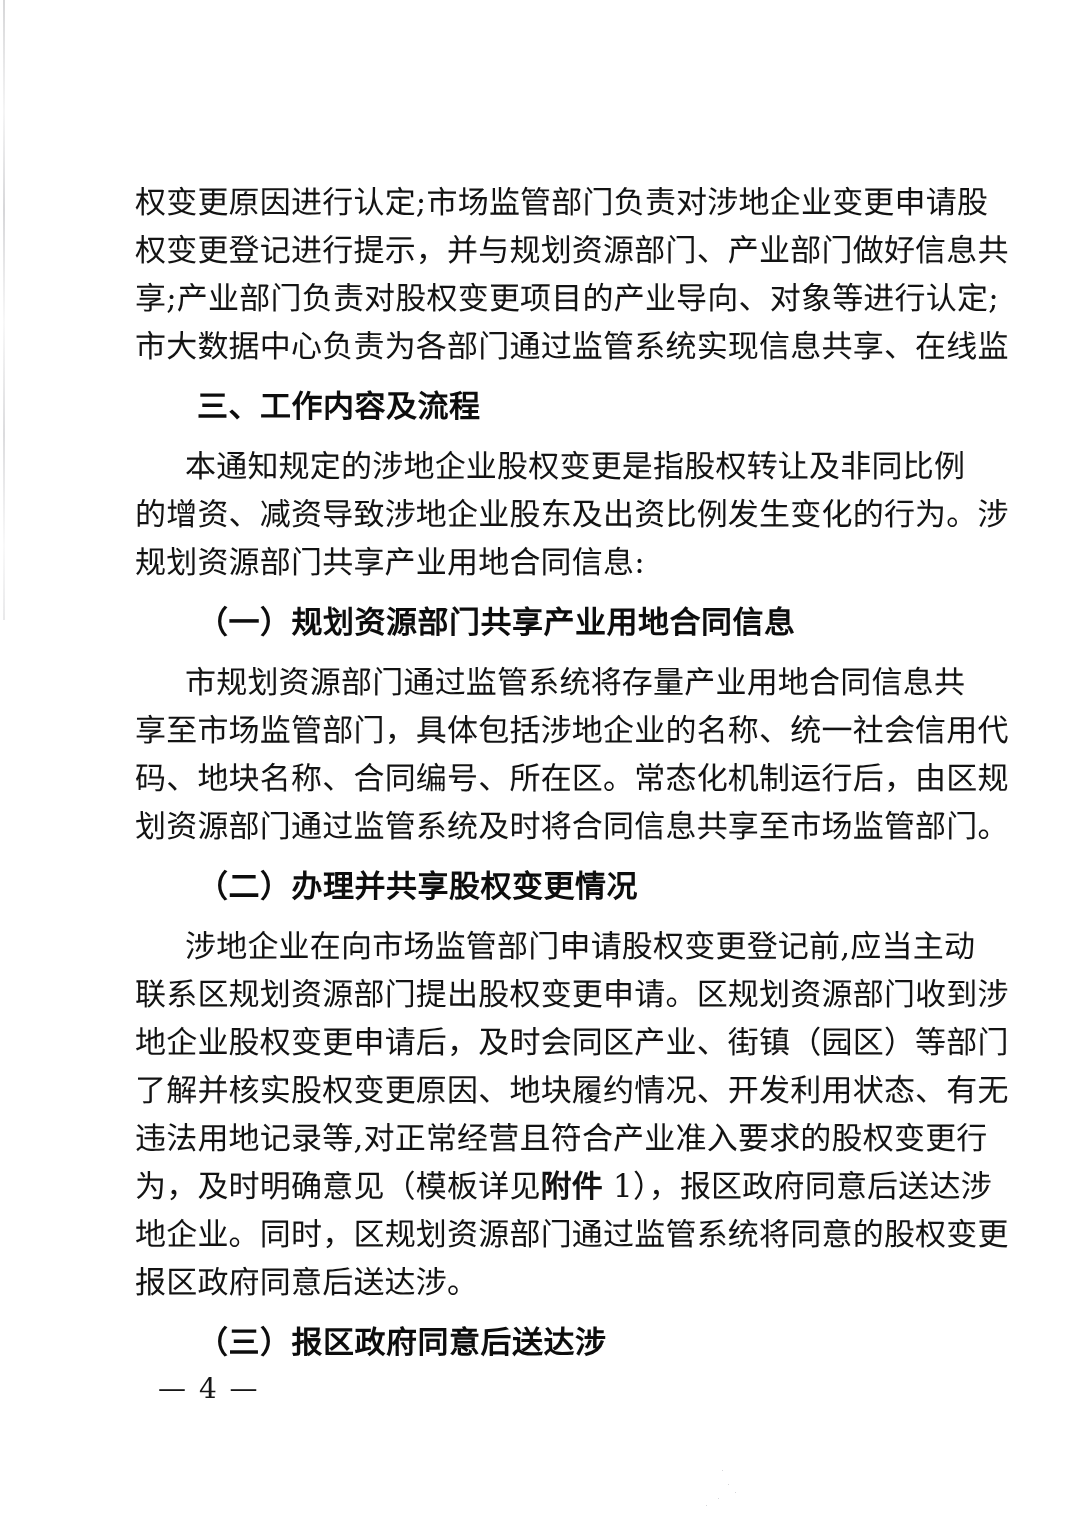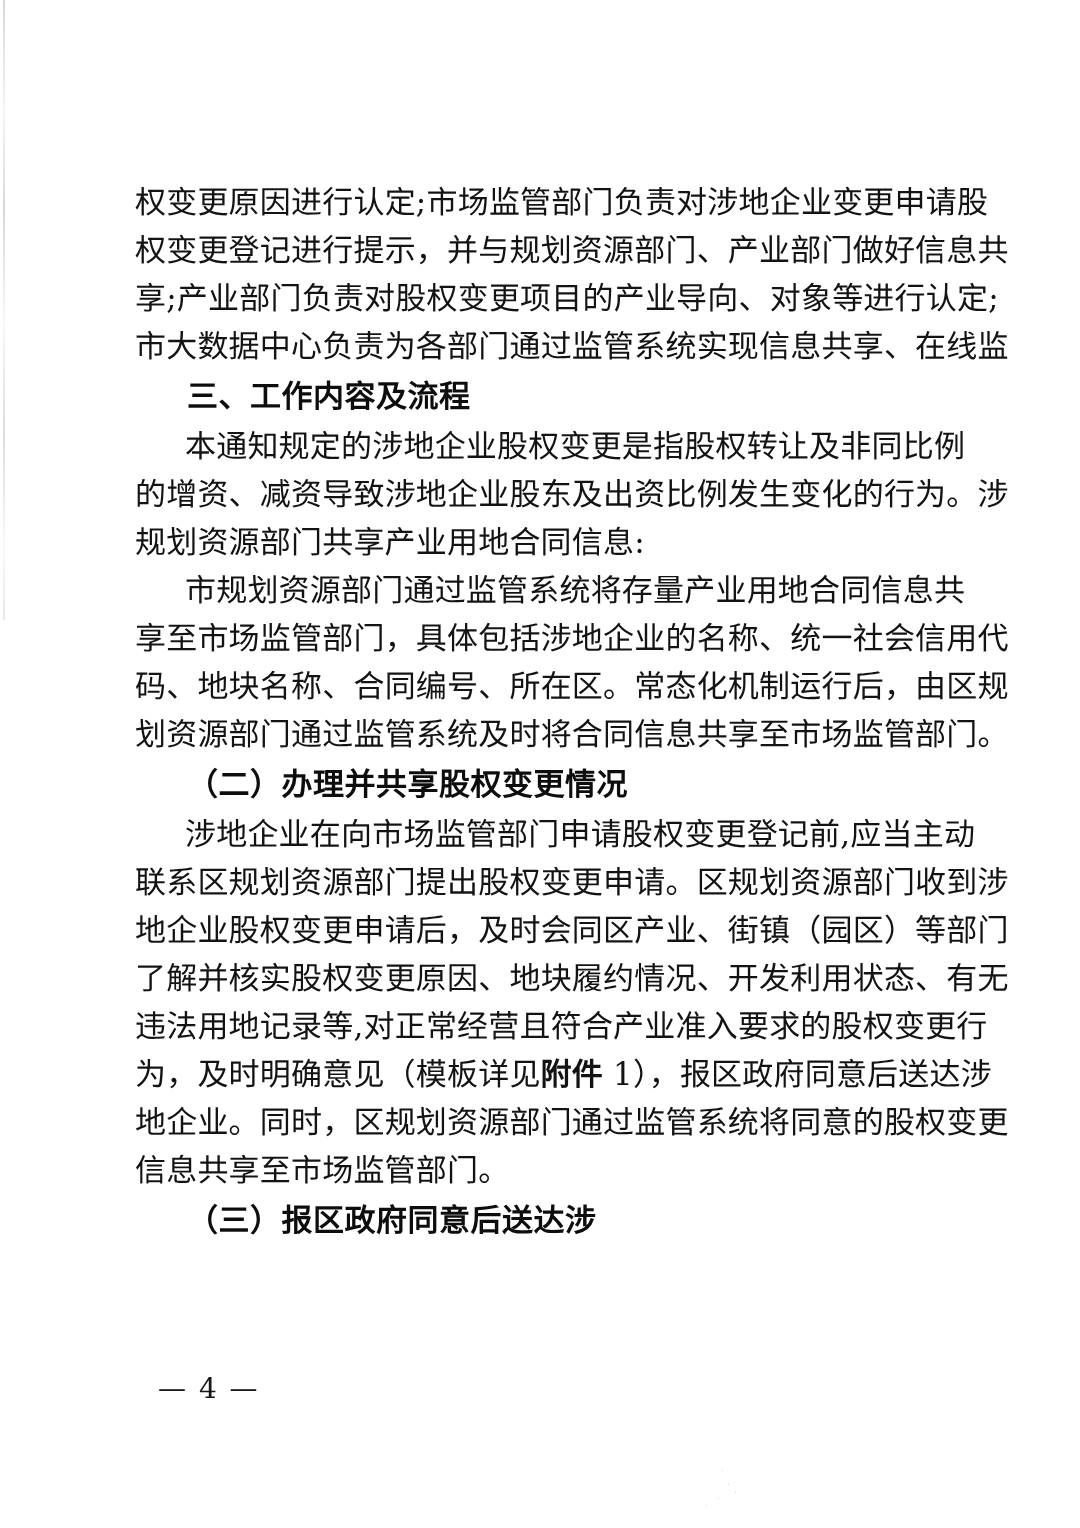--- a/index.html
+++ b/index.html
@@ -47,21 +47,21 @@
 
   
   .content {
     position: absolute;
     left: 135px;
     top: 178px;
     width: 812px;
   }
 
   p, h2, h3 {
-    margin: 2px;
+    margin: 12px;
     padding: 0;
   }
 
   .body-line,
   .head-line {
     line-height: 48px;
     white-space: pre;
     color: #121212;
   }
 
@@ -148,39 +148,40 @@
     </div>
 
     <h2 class="heading-major">三、工作内容及流程</h2>
 
     <div>
       <div class="body-line justify indent"><span>本</span><span>通</span><span>知</span><span>规</span><span>定</span><span>的</span><span>涉</span><span>地</span><span>企</span><span>业</span><span>股</span><span>权</span><span>变</span><span>更</span><span>是</span><span>指</span><span>股</span><span>权</span><span>转</span><span>让</span><span>及</span><span>非</span><span>同</span><span>比</span><span>例</span></div>
       <div class="body-line justify"><span>的</span><span>增</span><span>资</span><span>、</span><span>减</span><span>资</span><span>导</span><span>致</span><span>涉</span><span>地</span><span>企</span><span>业</span><span>股</span><span>东</span><span>及</span><span>出</span><span>资</span><span>比</span><span>例</span><span>发</span><span>生</span><span>变</span><span>化</span><span>的</span><span>行</span><span>为</span><span>。</span><span>涉</span></div>
       <div class="body-line">规划资源部门共享产业用地合同信息:</div>
     </div>
 
+    <h3 class="heading-sub">（一）规划资源部门共享产业用地合同信息</h3>
 
     <div>
       <div class="body-line justify indent"><span>市</span><span>规</span><span>划</span><span>资</span><span>源</span><span>部</span><span>门</span><span>通</span><span>过</span><span>监</span><span>管</span><span>系</span><span>统</span><span>将</span><span>存</span><span>量</span><span>产</span><span>业</span><span>用</span><span>地</span><span>合</span><span>同</span><span>信</span><span>息</span><span>共</span></div>
       <div class="body-line justify"><span>享</span><span>至</span><span>市</span><span>场</span><span>监</span><span>管</span><span>部</span><span>门</span><span>，</span><span>具</span><span>体</span><span>包</span><span>括</span><span>涉</span><span>地</span><span>企</span><span>业</span><span>的</span><span>名</span><span>称</span><span>、</span><span>统</span><span>一</span><span>社</span><span>会</span><span>信</span><span>用</span><span>代</span></div>
       <div class="body-line justify"><span>码</span><span>、</span><span>地</span><span>块</span><span>名</span><span>称</span><span>、</span><span>合</span><span>同</span><span>编</span><span>号</span><span>、</span><span>所</span><span>在</span><span>区</span><span>。</span><span>常</span><span>态</span><span>化</span><span>机</span><span>制</span><span>运</span><span>行</span><span>后</span><span>，</span><span>由</span><span>区</span><span>规</span></div>
       <div class="body-line justify"><span>划</span><span>资</span><span>源</span><span>部</span><span>门</span><span>通</span><span>过</span><span>监</span><span>管</span><span>系</span><span>统</span><span>及</span><span>时</span><span>将</span><span>合</span><span>同</span><span>信</span><span>息</span><span>共</span><span>享</span><span>至</span><span>市</span><span>场</span><span>监</span><span>管</span><span>部</span><span>门</span><span>。</span></div>
     </div>
 
     <h3 class="heading-sub">（二）办理并共享股权变更情况</h3>
 
     <div>
       <div class="body-line justify indent"><span>涉</span><span>地</span><span>企</span><span>业</span><span>在</span><span>向</span><span>市</span><span>场</span><span>监</span><span>管</span><span>部</span><span>门</span><span>申</span><span>请</span><span>股</span><span>权</span><span>变</span><span>更</span><span>登</span><span>记</span><span>前</span><span>,</span><span>应</span><span>当</span><span>主</span><span>动</span></div>
       <div class="body-line justify"><span>联</span><span>系</span><span>区</span><span>规</span><span>划</span><span>资</span><span>源</span><span>部</span><span>门</span><span>提</span><span>出</span><span>股</span><span>权</span><span>变</span><span>更</span><span>申</span><span>请</span><span>。</span><span>区</span><span>规</span><span>划</span><span>资</span><span>源</span><span>部</span><span>门</span><span>收</span><span>到</span><span>涉</span></div>
       <div class="body-line justify"><span>地</span><span>企</span><span>业</span><span>股</span><span>权</span><span>变</span><span>更</span><span>申</span><span>请</span><span>后</span><span>，</span><span>及</span><span>时</span><span>会</span><span>同</span><span>区</span><span>产</span><span>业</span><span>、</span><span>街</span><span>镇</span><span>（</span><span>园</span><span>区</span><span>）</span><span>等</span><span>部</span><span>门</span></div>
       <div class="body-line justify"><span>了</span><span>解</span><span>并</span><span>核</span><span>实</span><span>股</span><span>权</span><span>变</span><span>更</span><span>原</span><span>因</span><span>、</span><span>地</span><span>块</span><span>履</span><span>约</span><span>情</span><span>况</span><span>、</span><span>开</span><span>发</span><span>利</span><span>用</span><span>状</span><span>态</span><span>、</span><span>有</span><span>无</span></div>
       <div class="body-line justify"><span>违</span><span>法</span><span>用</span><span>地</span><span>记</span><span>录</span><span>等</span><span>,</span><span>对</span><span>正</span><span>常</span><span>经</span><span>营</span><span>且</span><span>符</span><span>合</span><span>产</span><span>业</span><span>准</span><span>入</span><span>要</span><span>求</span><span>的</span><span>股</span><span>权</span><span>变</span><span>更</span><span>行</span></div>
       <div class="body-line"><span>为，及时明确意见（模板详见</span><span class="bold-inline">附件</span><span> 1），报区政府同意后送达涉</span></div>
       <div class="body-line justify"><span>地</span><span>企</span><span>业</span><span>。</span><span>同</span><span>时</span><span>，</span><span>区</span><span>规</span><span>划</span><span>资</span><span>源</span><span>部</span><span>门</span><span>通</span><span>过</span><span>监</span><span>管</span><span>系</span><span>统</span><span>将</span><span>同</span><span>意</span><span>的</span><span>股</span><span>权</span><span>变</span><span>更</span></div>
-      <div class="body-line">信息共享至市场监管部门。</div>
+      <div class="body-line">报区政府同意后送达涉。</div>
     </div>
 
     <h3 class="heading-sub">（三）报区政府同意后送达涉</h3>
 
   </div>
 
   <div class="page-number">— 4 —</div>
 
 </div>
 

